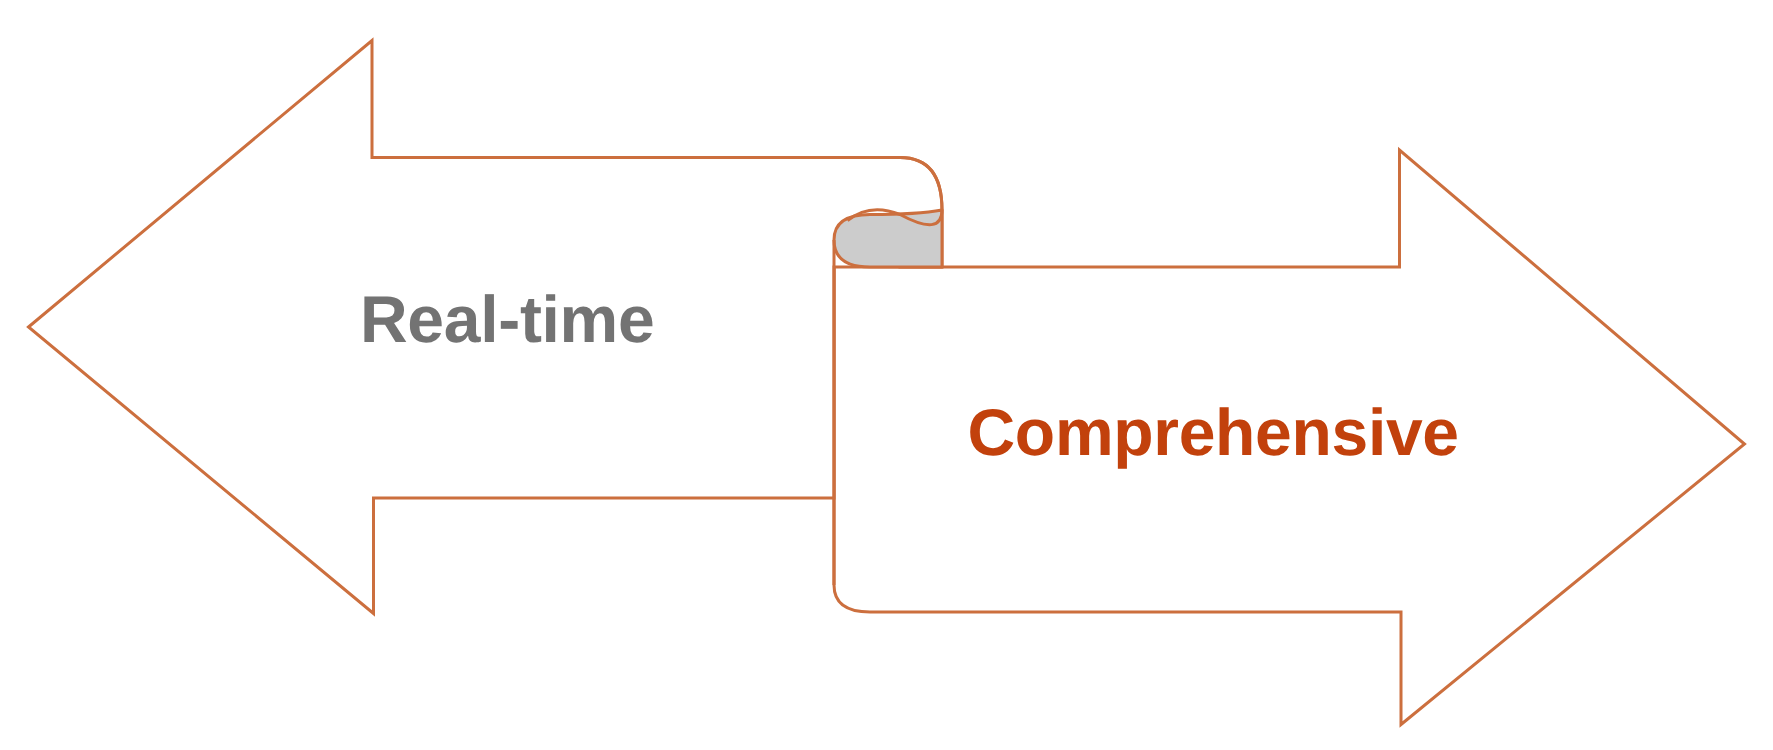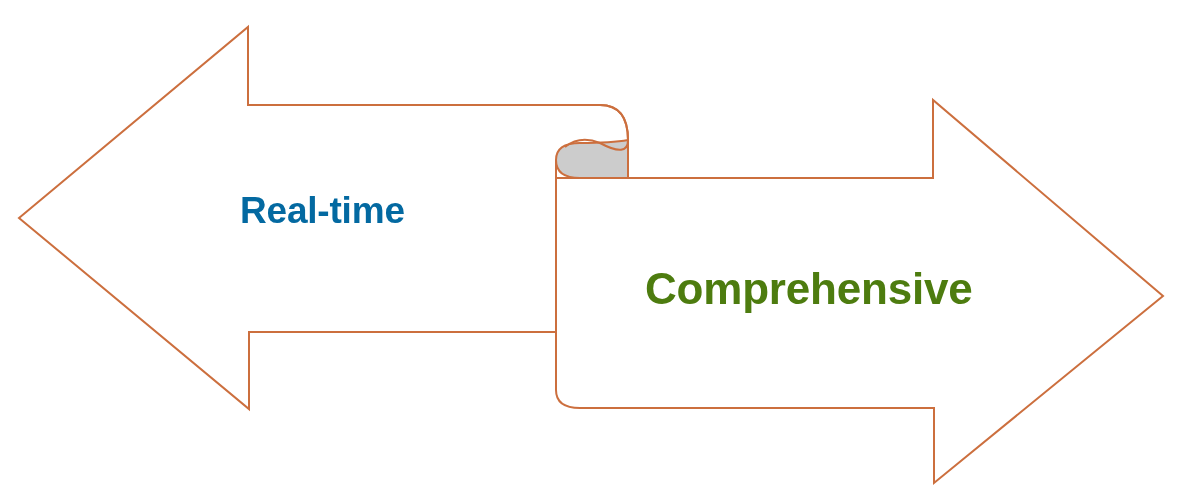--- a/index.html
+++ b/index.html
@@ -109,17 +109,17 @@
 
     <path class="fold-edge" d="M 600,105
              Q 628,105 628,140
              Q 628,158 600,143
              Q 580,135 565,147" stroke="#CC6F3E" stroke-width="2"></path>
 
     <path class="fold-edge" d="M 556,160 L 556,390" stroke="#CC6F3E" stroke-width="2"></path>
 
   </svg>
 
-  <div class="arrow-label" id="label-realtime" style="color: #0369a1; font-size: 37px; font-weight: bold;">Real-time</div>
+  <div class="arrow-label" id="label-realtime" style="color: #737373; font-size: 44px; font-weight: bold;">Real-time</div>
 
-  <div class="arrow-label" id="label-comprehensive" style="color: #4d7c0f; font-size: 44px; font-weight: bold;">Comprehensive</div>
+  <div class="arrow-label" id="label-comprehensive" style="color: #c2410c; font-size: 44px; font-weight: bold;">Comprehensive</div>
 
 </div>
 
 </body></html>

